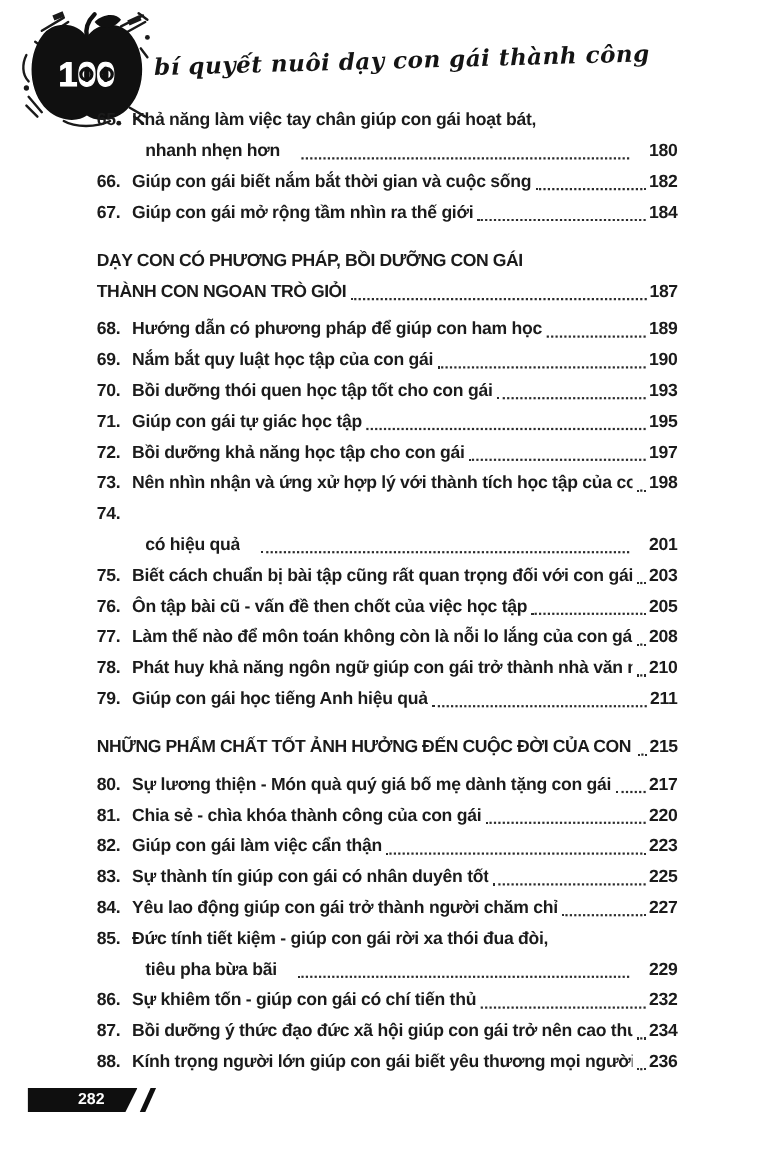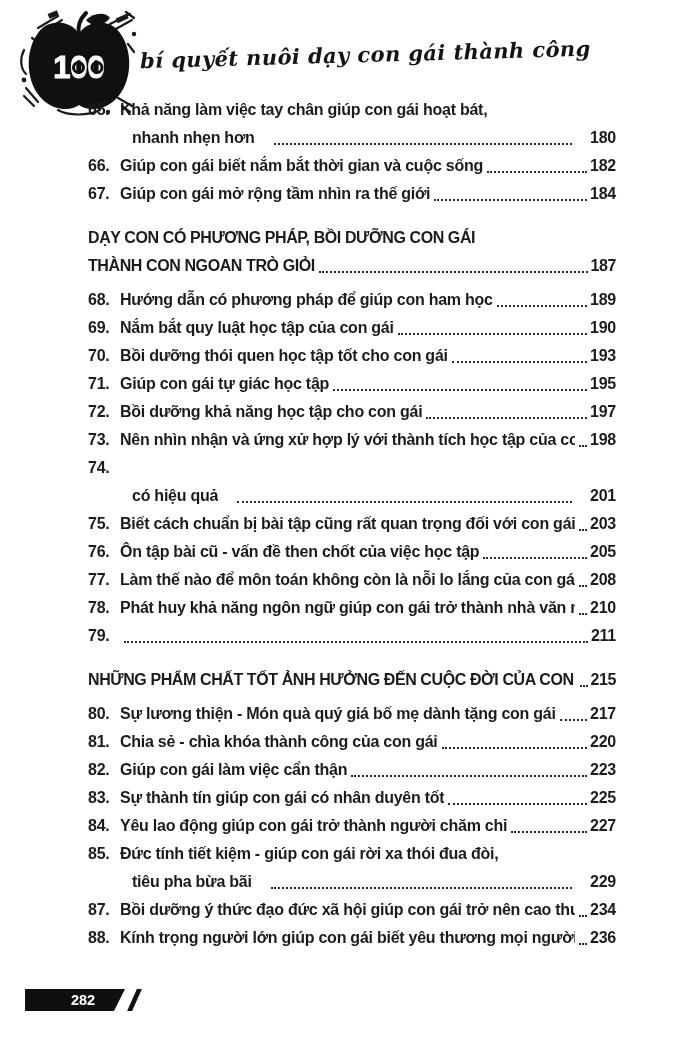--- a/index.html
+++ b/index.html
@@ -194,20 +194,21 @@
           <span class="page-num">208</span>
         </div>
         <div class="row entry-row">
           <span class="num">78.</span>
           <span class="row-text">Phát huy khả năng ngôn ngữ giúp con gái trở thành nhà văn nhỏ</span>
           <span class="leader"></span>
           <span class="page-num">210</span>
         </div>
         <div class="row entry-row">
           <span class="num">79.</span>
+          <span class="row-text">Giúp con gái học tiếng Anh hiệu quả</span>
           <span class="leader"></span>
           <span class="page-num">211</span>
         </div>
       </section>
       <section class="toc-section">
         <div class="heading-block">
           <div class="row heading-row">
             <span class="row-text">NHỮNG PHẨM CHẤT TỐT ẢNH HƯỞNG ĐẾN CUỘC ĐỜI CỦA CON GÁI</span>
             <span class="leader"></span>
             <span class="page-num">215</span>
@@ -246,20 +247,26 @@
         <div class="row entry-row">
           <span class="num">85.</span>
           <span class="row-text">Đức tính tiết kiệm - giúp con gái rời xa thói đua đòi,</span>
         </div>
         <div class="row entry-row cont">
           <span class="row-text">tiêu pha bừa bãi</span>
           <span class="leader"></span>
           <span class="page-num">229</span>
         </div>
         <div class="row entry-row">
+          <span class="num">86.</span>
+          <span class="row-text">Sự khiêm tốn - giúp con gái có chí tiến thủ</span>
+          <span class="leader"></span>
+          <span class="page-num">232</span>
+        </div>
+        <div class="row entry-row">
           <span class="num">87.</span>
           <span class="row-text">Bồi dưỡng ý thức đạo đức xã hội giúp con gái trở nên cao thượng</span>
           <span class="leader"></span>
           <span class="page-num">234</span>
         </div>
         <div class="row entry-row">
           <span class="num">88.</span>
           <span class="row-text">Kính trọng người lớn giúp con gái biết yêu thương mọi người</span>
           <span class="leader"></span>
           <span class="page-num">236</span>

